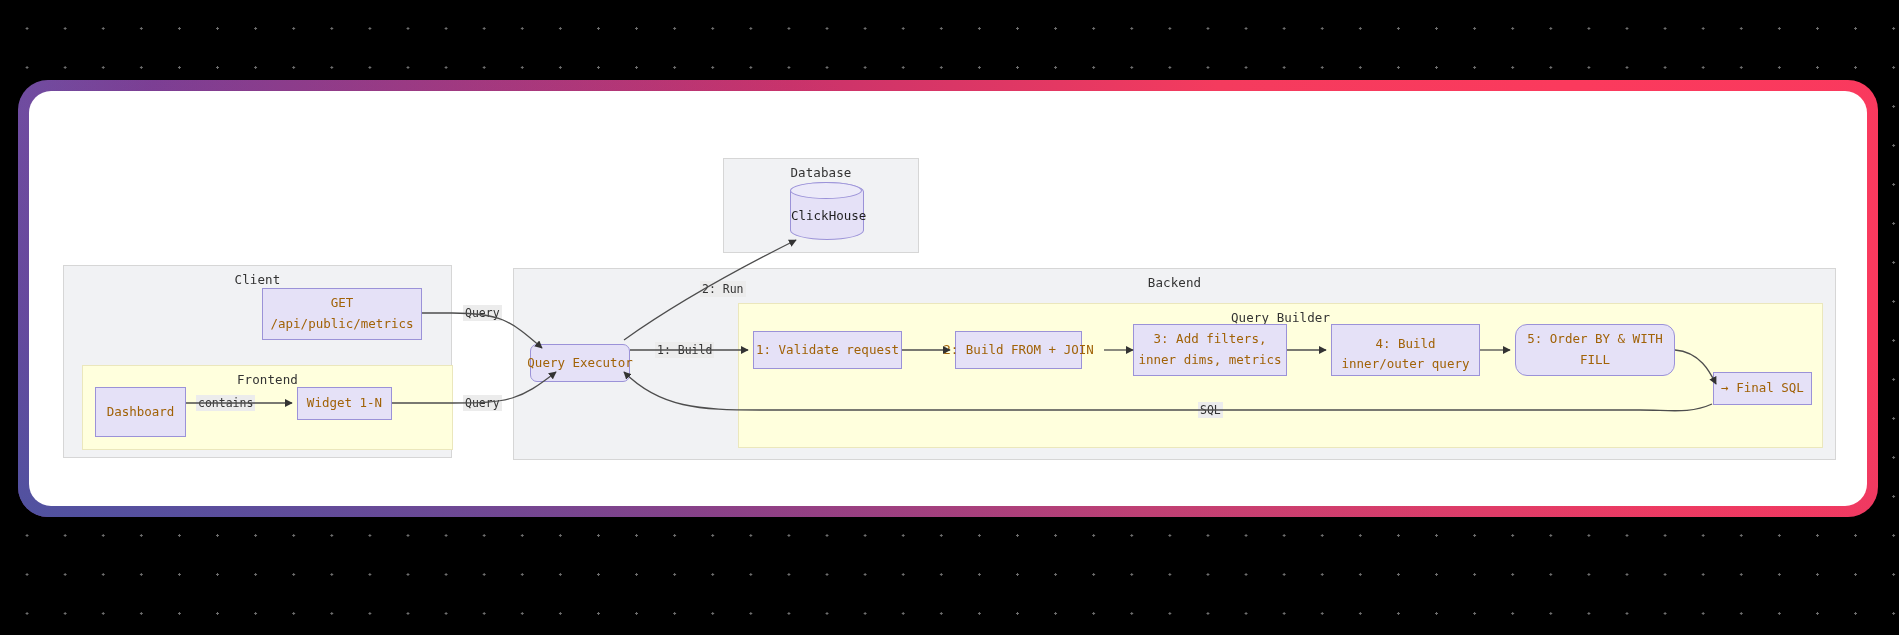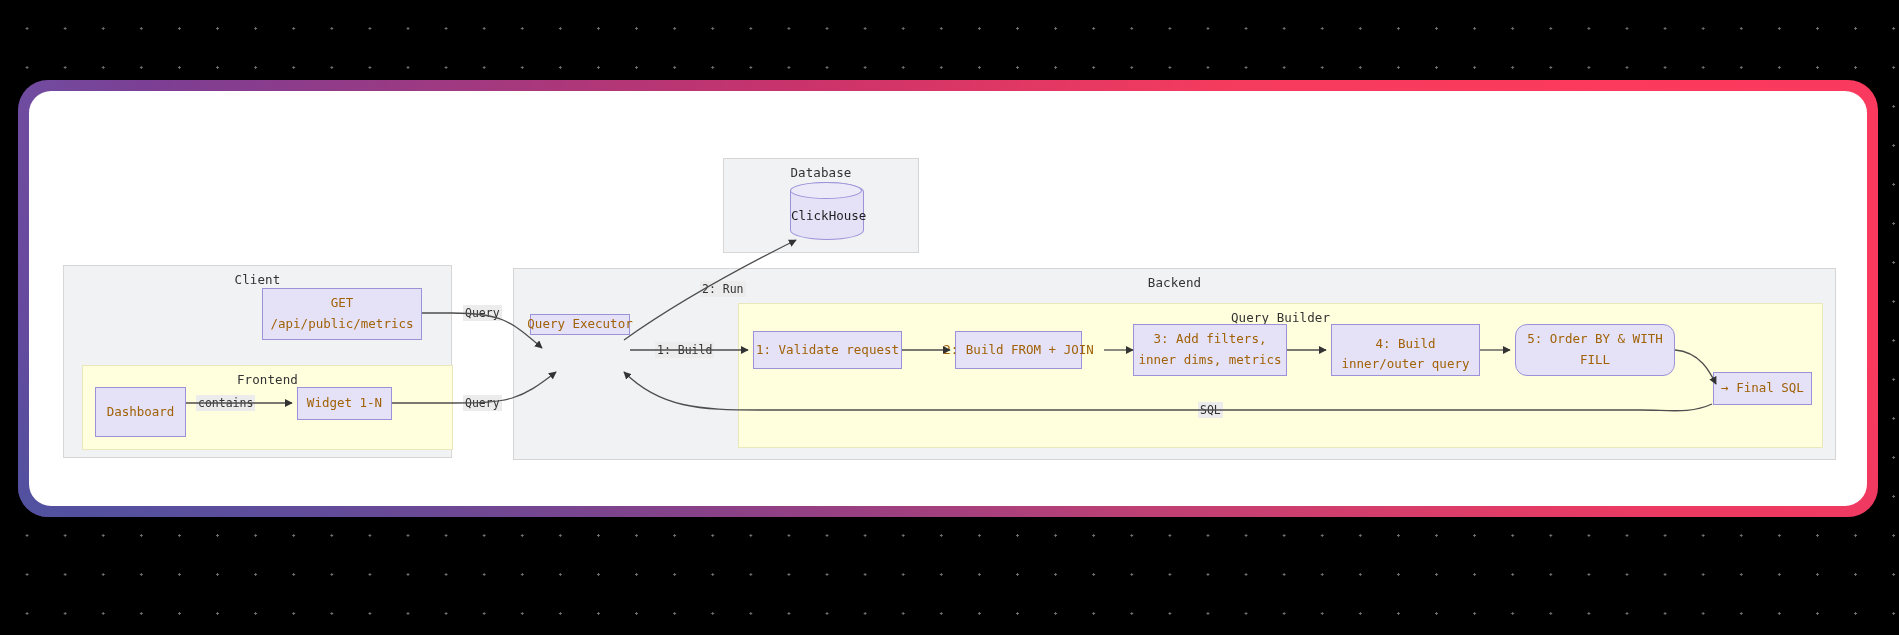--- a/index.html
+++ b/index.html
@@ -242,21 +242,21 @@
     </div>
 
     <div class="cylinder" style="left:790px; top:182px;">
       <span class="cyl-text">ClickHouse</span>
     </div>
 
     <div class="cluster" style="left:513px; top:268px; width:1323px; height:192px;">
       <div class="cluster-label">Backend</div>
     </div>
 
-    <div class="node" style="left:530px; top:314px; width:100px; height:21px;">
+    <div class="node" style="left:530px; top:344px; width:100px; height:38px;border-radius:7px;">
       <span class="ln">Query Executor</span>
     </div>
 
     <div class="cluster yellow" style="left:738px; top:303px; width:1085px; height:145px;">
       <div class="cluster-label">Query Builder</div>
     </div>
 
     <div class="node" style="left:753px; top:331px; width:149px; height:38px;">
       <span class="ln">1: Validate request</span>
     </div>

